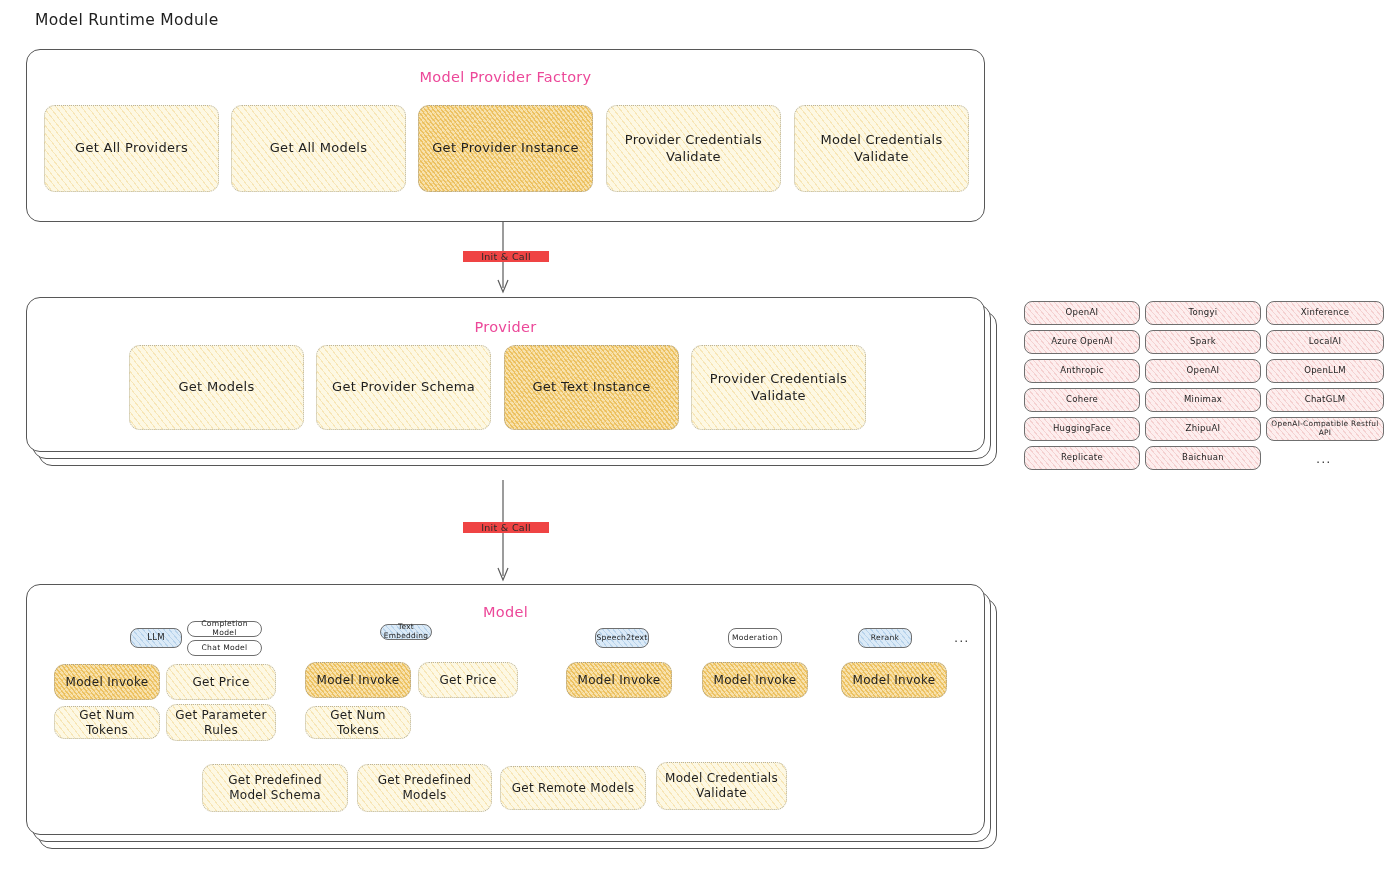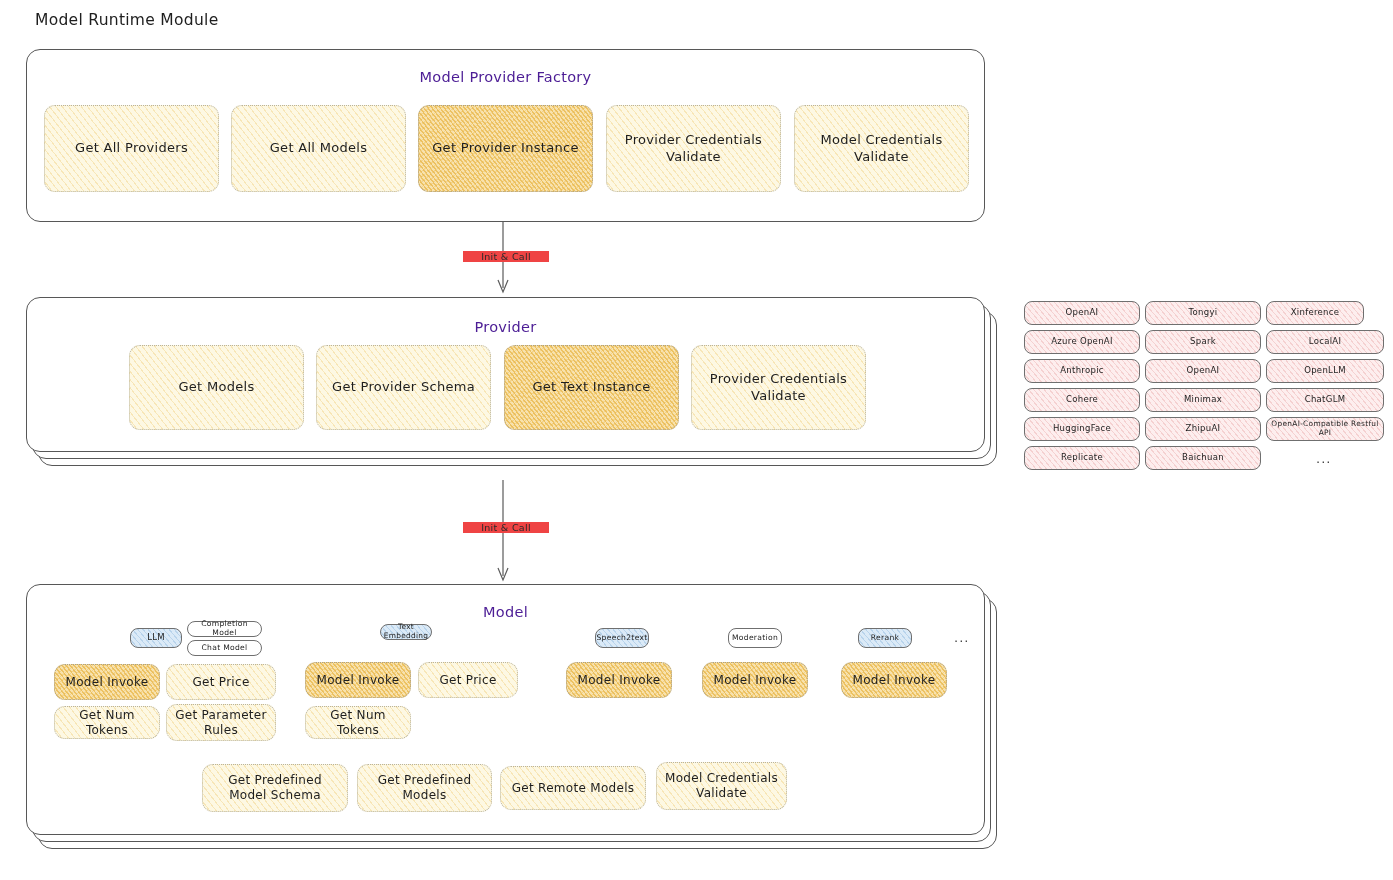--- a/index.html
+++ b/index.html
@@ -10,21 +10,21 @@
   .hand{font-family:"DejaVu Sans",sans-serif;letter-spacing:.3px;}
 
   
   .card{position:absolute;box-sizing:border-box;}
   .sk{position:absolute;inset:0;border:1.3px solid #575757;border-radius:14px;background:#fff;}
   .sk.l2{transform:translate(6px,7px);z-index:0;}
   .sk.l3{transform:translate(12px,14px);z-index:0;}
   .sk.top{z-index:2;}
 
   .card-title{
-    position:absolute;left:0;right:0;text-align:center;font-size:14.5px;color:#4c1d95;z-index:3;
+    position:absolute;left:0;right:0;text-align:center;font-size:14.5px;color:#ec4899;z-index:3;
   }
 
   
   .box{position:absolute;box-sizing:border-box;display:flex;align-items:center;justify-content:center;
        text-align:center;border-radius:11px;z-index:3;line-height:1.25;}
   .box span{position:relative;z-index:2;padding:0 6px;}
 
   .fill-light{
     background-color:#fdf8e3;
     background-image:repeating-linear-gradient(52deg,rgba(240,205,120,.42) 0 1px,transparent 1px 5px);
@@ -142,21 +142,21 @@
   <div class="tag fill-pink hand" style="left:121px;top:87px;width:116px;height:24px;font-size:8.5px;">
     <span>Minimax</span>
     </div>
   <div class="tag fill-pink hand" style="left:121px;top:116px;width:116px;height:24px;font-size:8.5px;">
     <span>ZhipuAI</span>
     </div>
   <div class="tag fill-pink hand" style="left:121px;top:145px;width:116px;height:24px;font-size:8.5px;">
     <span>Baichuan</span>
     </div>
 
-  <div class="tag fill-pink hand" style="left:242px;top:0px;width:98px;height:24px;font-size:8.5px;">
+  <div class="tag fill-pink hand" style="left:242px;top:0px;width:118px;height:24px;font-size:8.5px;">
     <span>Xinference</span>
     </div>
   <div class="tag fill-pink hand" style="left:242px;top:29px;width:118px;height:24px;font-size:8.5px;">
     <span>LocalAI</span>
     </div>
   <div class="tag fill-pink hand" style="left:242px;top:58px;width:118px;height:24px;font-size:8.5px;">
     <span>OpenLLM</span>
     </div>
   <div class="tag fill-pink hand" style="left:242px;top:87px;width:118px;height:24px;font-size:8.5px;">
     <span>ChatGLM</span>

